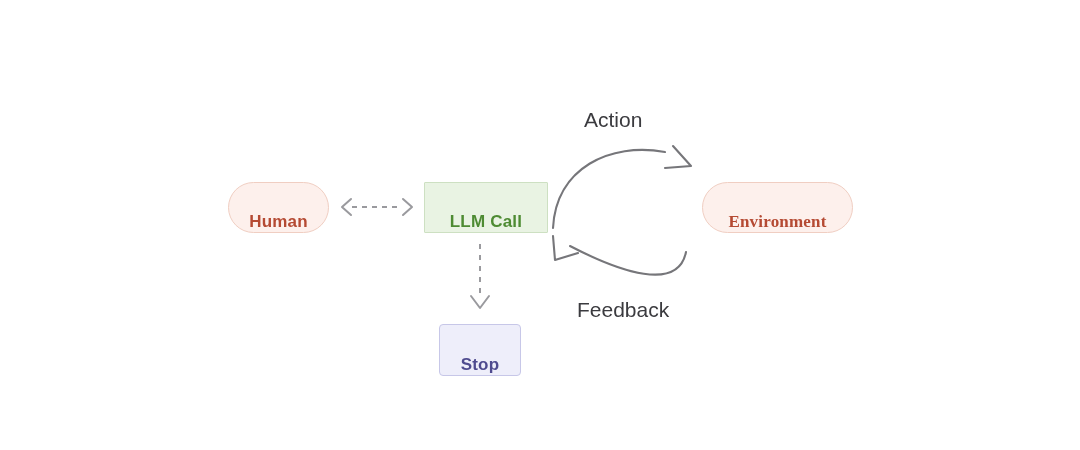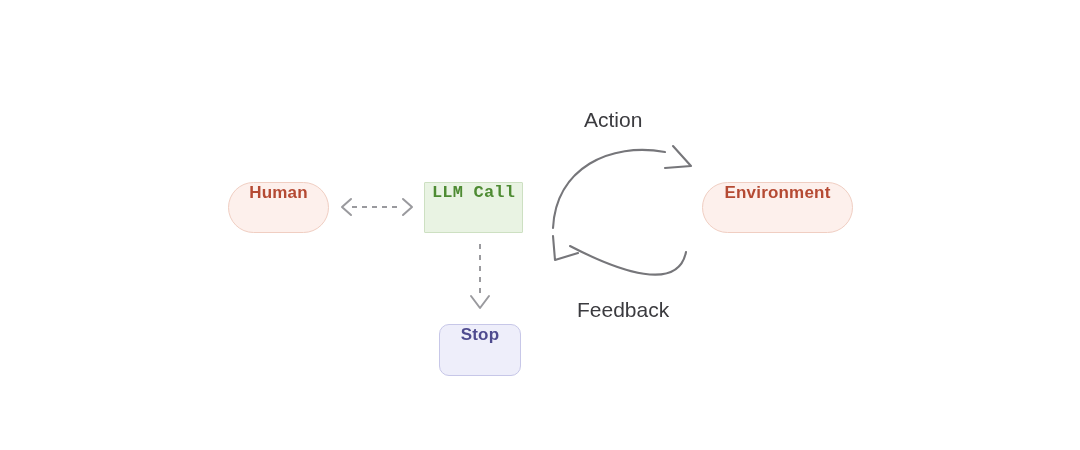--- a/index.html
+++ b/index.html
@@ -19,21 +19,21 @@
     position: absolute;
     left: 0;
     top: 0;
     width: 1080px;
     height: 450px;
   }
 
   .node {
     position: absolute;
     display: flex;
-    align-items: flex-start;
+    align-items: flex-end;
     justify-content: center;
     box-sizing: border-box;
     font-weight: bold;
     letter-spacing: 0.2px;
     white-space: nowrap;
     user-select: none;
   }
 
   
   #node-human {
@@ -45,50 +45,50 @@
     background: #fdf0ec;
     border: 1.3px solid #f0cec2;
     color: #b54a33;
     font-size: 17px;
   }
 
   
   #node-llm-call {
     left: 424px;
     top: 182px;
-    width: 99px;
+    width: 124px;
     height: 51px;
     border-radius: 1px;
     background: #e9f3e3;
     border: 1.3px solid #cde0c2;
     color: #4e8b33;
     font-size: 17px;
-    font-family: Liberation Mono, monospace;
   }
 
   
   #node-environment {
     left: 702px;
     top: 182px;
     width: 151px;
     height: 51px;
     border-radius: 26px;
     background: #fdf0ec;
     border: 1.3px solid #f0cec2;
     color: #b54a33;
     font-size: 17px;
+    font-family: Liberation Serif, serif;
   }
 
   
   #node-stop {
     left: 439px;
     top: 324px;
     width: 82px;
     height: 52px;
-    border-radius: 10px;
+    border-radius: 4px;
     background: #eeeefa;
     border: 1.3px solid #c7c7e8;
     color: #4f4b8f;
     font-size: 17px;
   }
 
   
   .edge-label {
     position: absolute;
     color: #3b3b3f;

